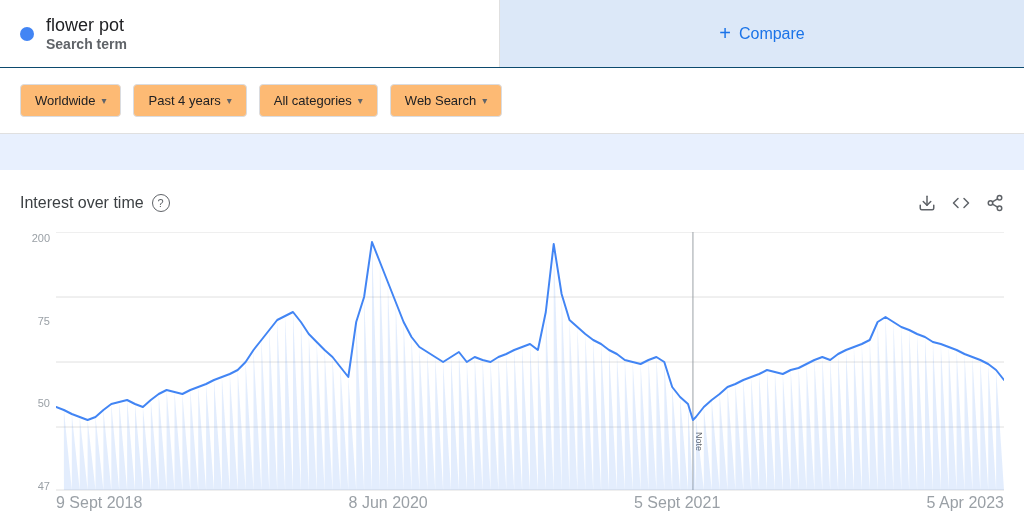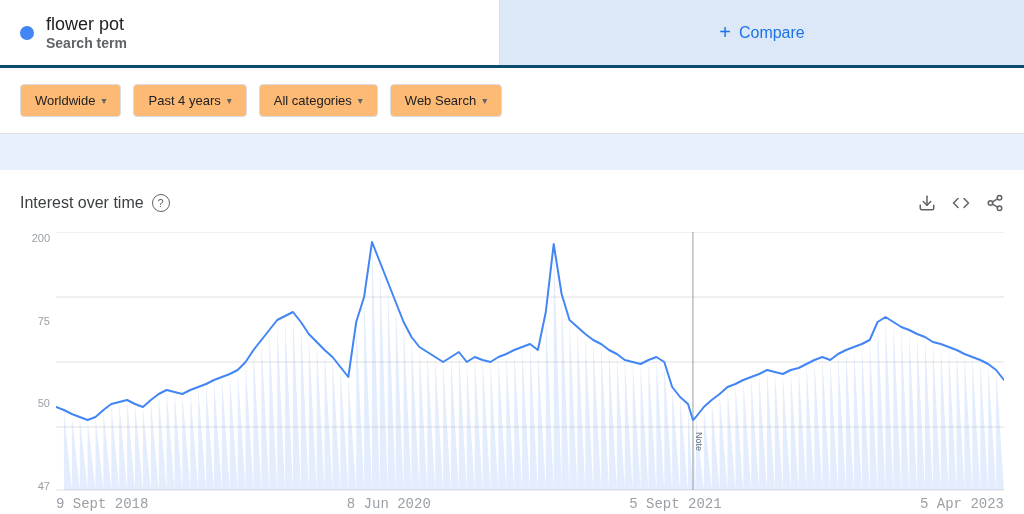--- a/index.html
+++ b/index.html
@@ -1,21 +1,21 @@
 <!DOCTYPE html>
 <html><head>
   <meta charset="utf-8">
   <style>
     * { box-sizing: border-box; margin: 0; padding: 0; }
     body { font-family: 'Google Sans', Arial, sans-serif; background: #fff; color: #202124; font-size: 14px; }
 
     .top-bar {
       display: flex;
       align-items: stretch;
-      border-bottom: 3px solid #0c4a6e;
+      border-bottom: 1px solid #0c4a6e;
       height: 68px;
     }
 
     .search-term-box {
       display: flex;
       align-items: center;
       gap: 12px;
       padding: 0 20px;
       flex: 0 0 500px;
       border-right: 1px solid #e0e0e0;
@@ -184,23 +184,22 @@
       left: 36px;
       right: 0;
       bottom: 0;
       height: 20px;
       display: flex;
       justify-content: space-between;
       align-items: flex-end;
     }
 
     .x-label {
-      font-size: 14px;
+      font-size: 16px;
       color: #9aa0a6;
-      font-family: Liberation Mono, monospace;
     }
   </style>
 </head>
 <body>
 
 <div class="top-bar">
   <div class="search-term-box">
     <div class="search-dot"></div>
     <div class="search-term-text">
       <span class="search-term-name">flower pot</span>

